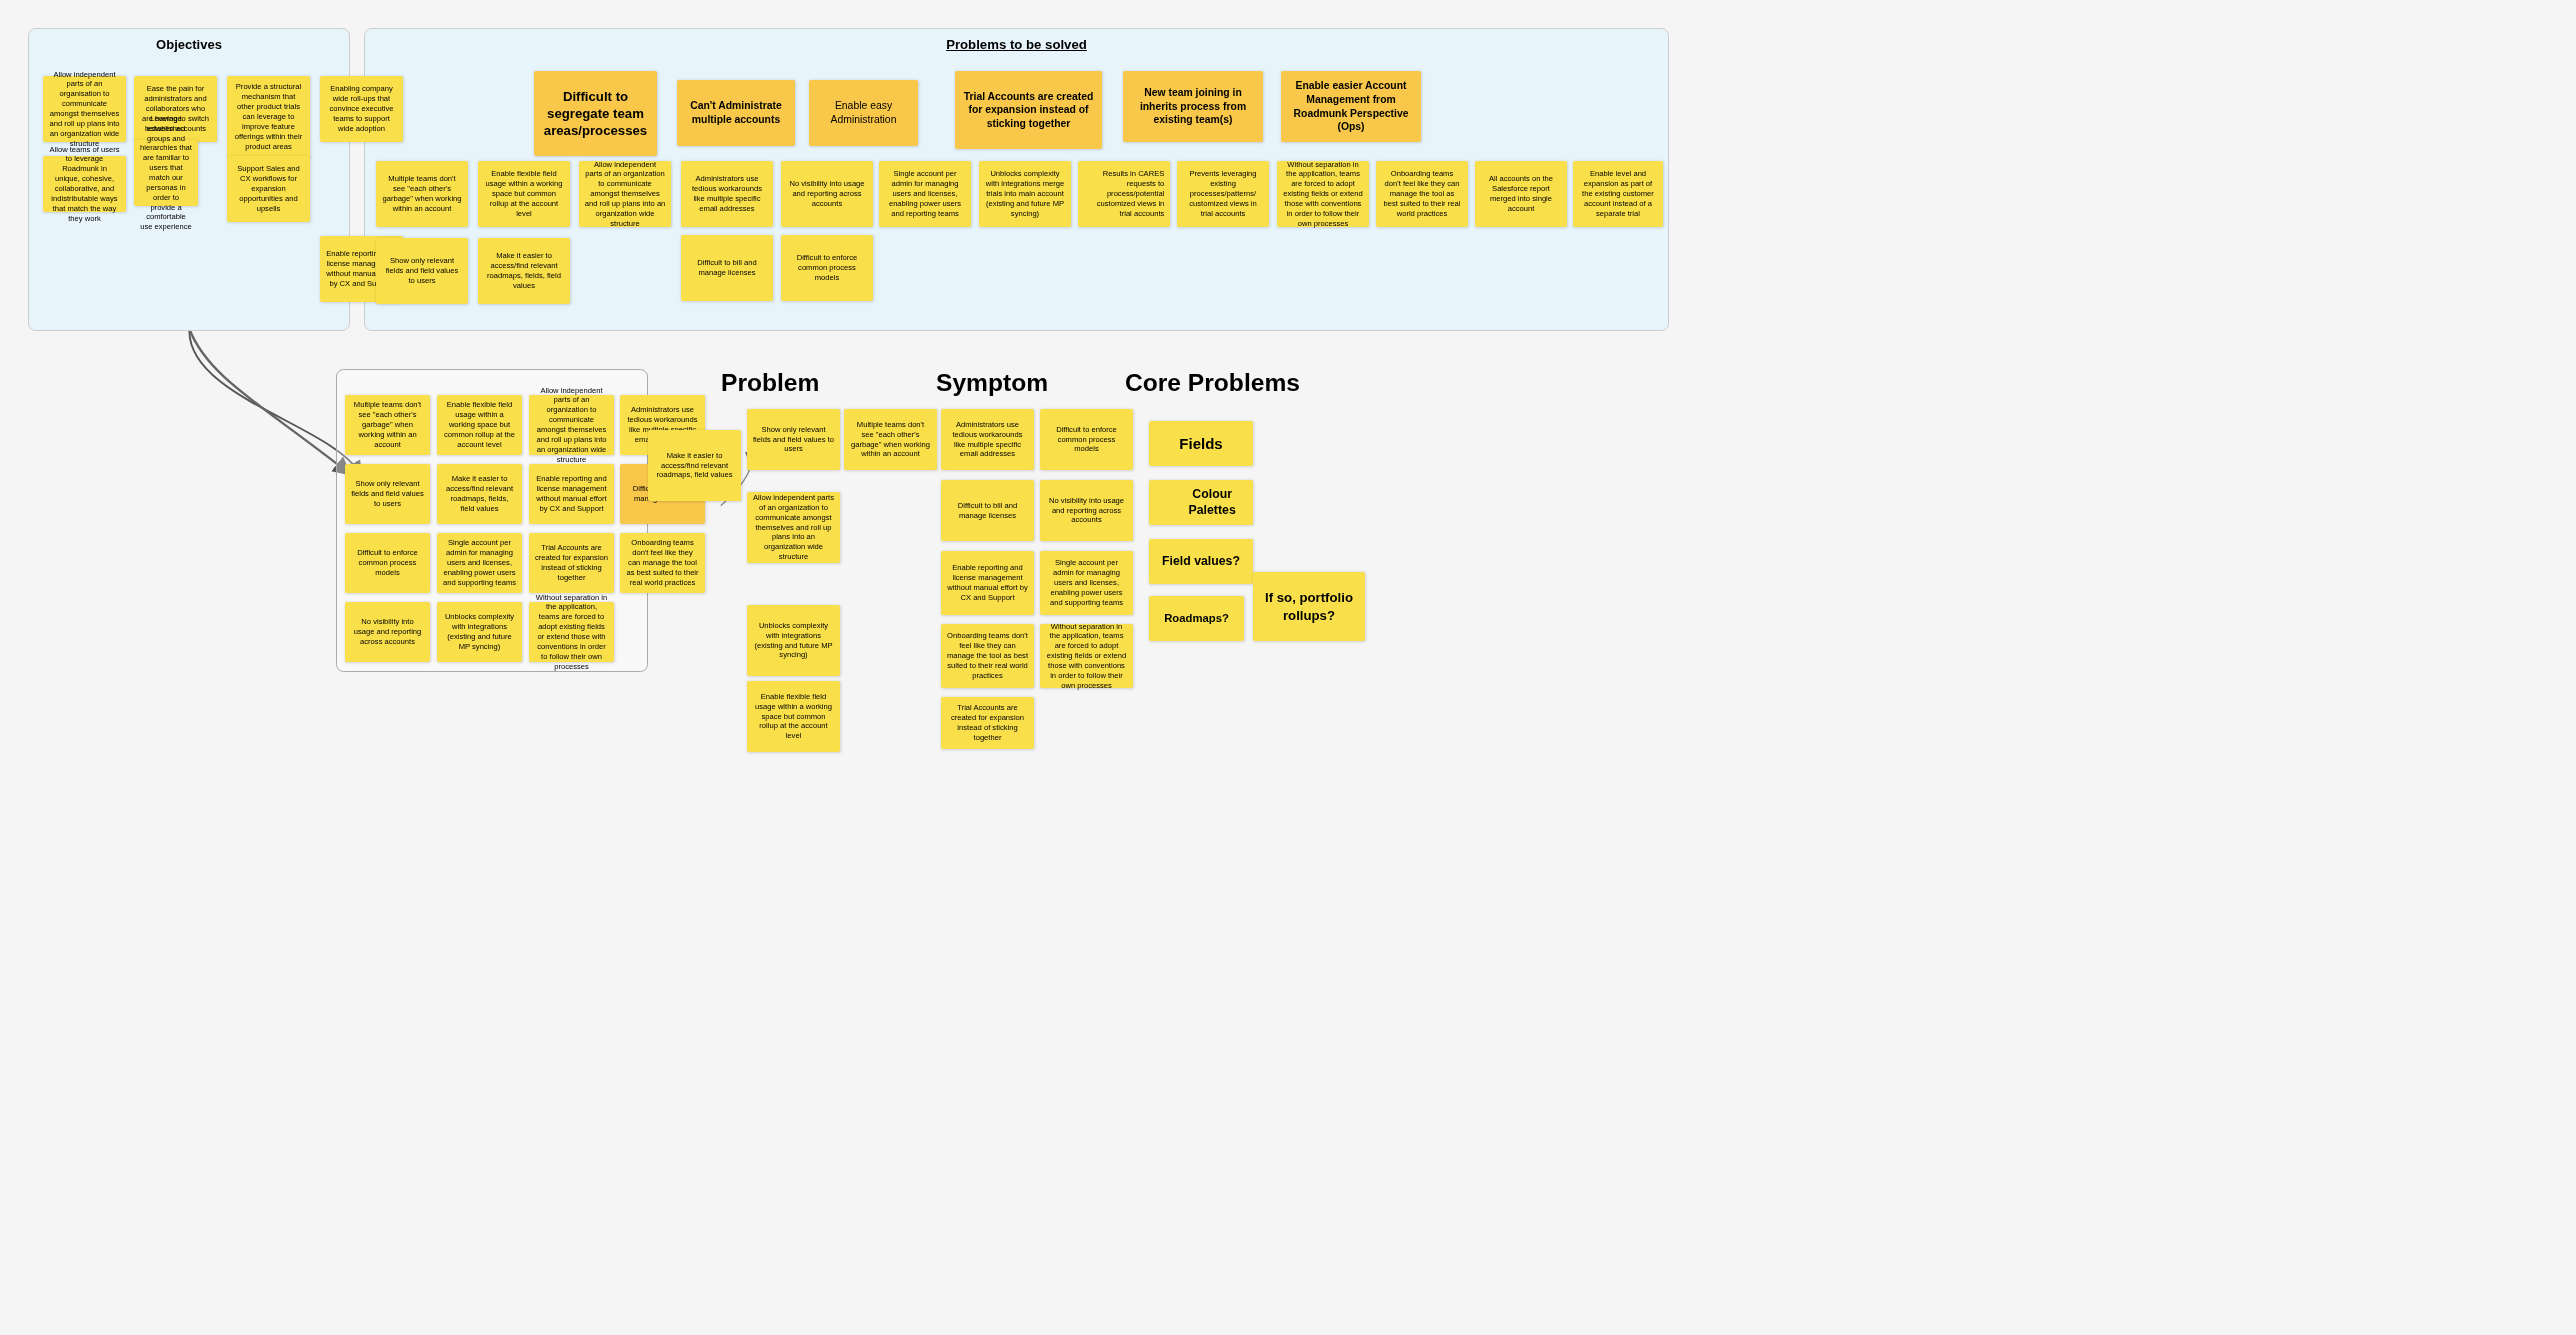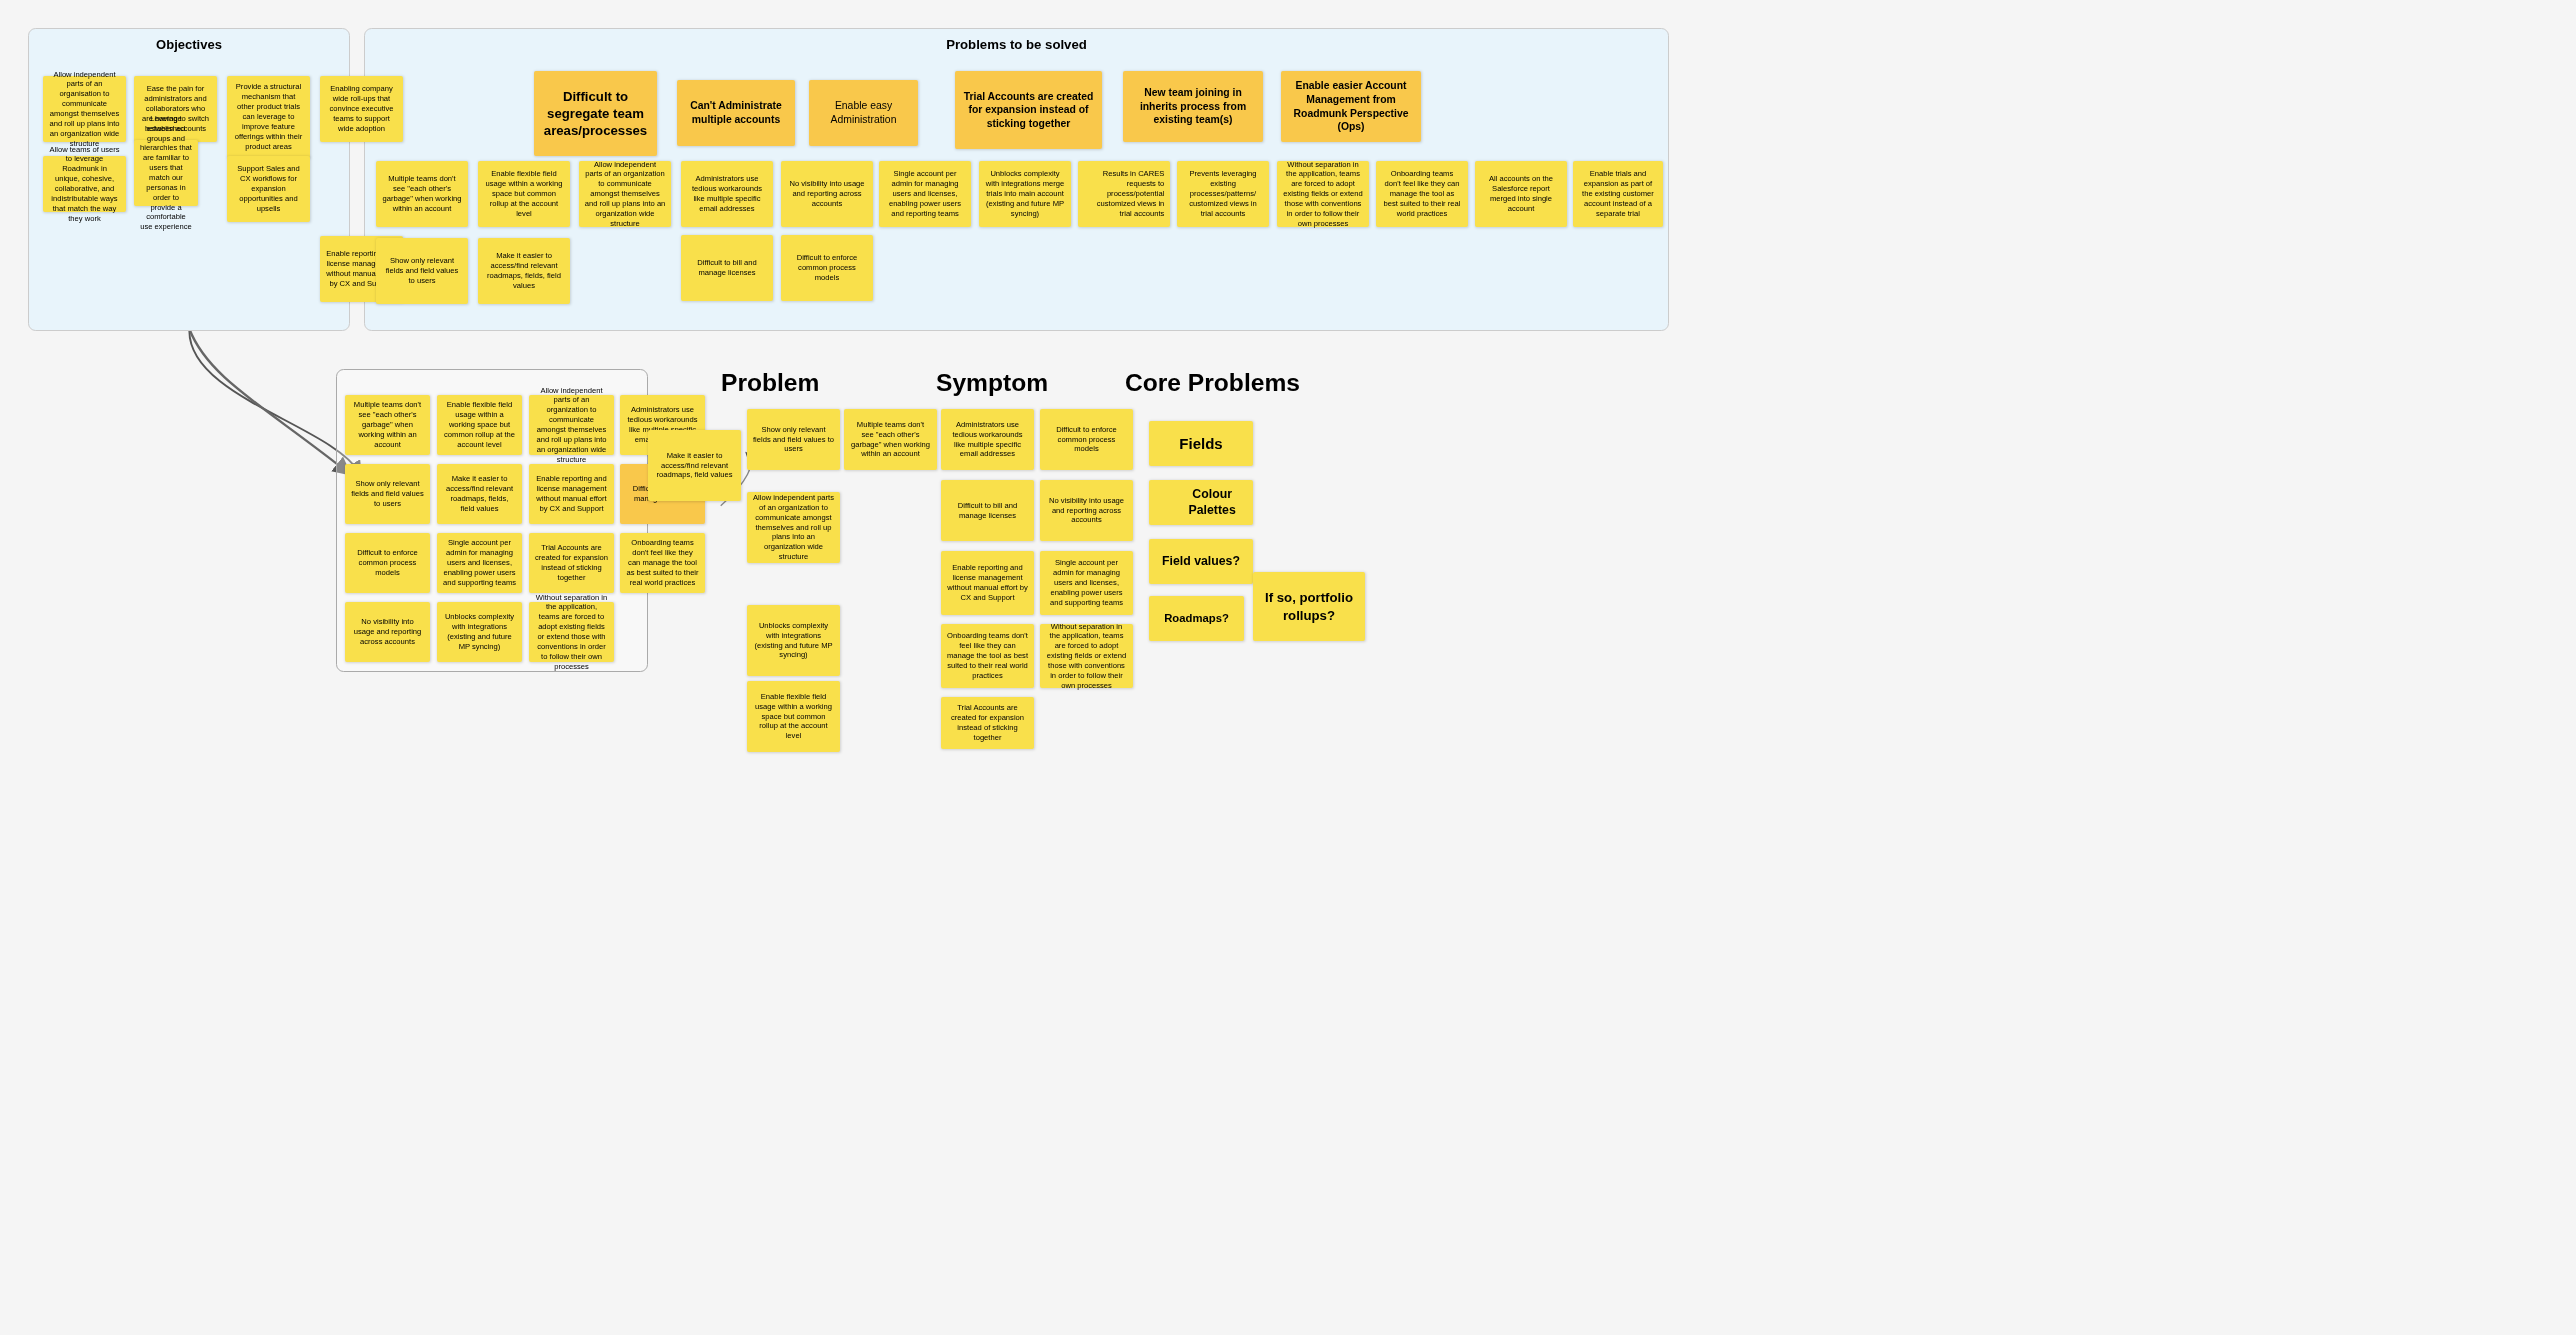--- a/index.html
+++ b/index.html
@@ -96,21 +96,21 @@
     <path d="M 200,348 C 220,400 280,430 368,500" fill="none" stroke="#666" stroke-width="2.5" marker-end="url(#arrowhead)"></path>
 
     <path d="M 762,535 C 790,510 800,490 790,480" fill="none" stroke="#888" stroke-width="1.5" marker-end="url(#arrowhead2)"></path>
   </svg>
 
   <div class="section-box light-blue" style="left:28px; top:28px; width:322px; height:303px;">
     <div class="section-title" style="top:7.6px; left:0; width:100%; font-size:13px;">Objectives</div>
   </div>
 
   <div class="section-box light-blue" style="left:364px; top:28px; width:1305px; height:303px;">
-    <div class="section-title" style="top:7.6px; left:0; width:100%; font-size:13.2px;">Problems to be solved</div>
+    <div class="section-title" style="top:7.6px; left:0; width:100%; font-size:13.2px;text-decoration:underline;">Problems to be solved</div>
   </div>
 
   <div class="section-box" style="left:336px; top:369px; width:312px; height:303px; border-color:#aaa; background:rgba(255,255,255,0.3);">
   </div>
 
   <div class="big-label" style="left:721px; top:369px;">Problem</div>
   <div class="big-label" style="left:936px; top:369px;">Symptom</div>
   <div class="big-label" style="left:1125px; top:369px;">Core Problems</div>
 
   <div class="note" style="left:43px; top:76px; width:83px; height:66px; font-size:7.6px;">
@@ -187,21 +187,21 @@
   <div class="note" style="left:1277px; top:161px; width:92px; height:66px; font-size:7.6px;">
     Without separation in the application, teams are forced to adopt existing fields or extend those with conventions in order to follow their own processes
   </div>
   <div class="note" style="left:1376px; top:161px; width:92px; height:66px; font-size:7.6px;">
     Onboarding teams don't feel like they can manage the tool as best suited to their real world practices
   </div>
   <div class="note" style="left:1475px; top:161px; width:92px; height:66px; font-size:7.6px;">
     All accounts on the Salesforce report merged into single account
   </div>
   <div class="note" style="left:1573px; top:161px; width:90px; height:66px; font-size:7.6px;">
-    Enable trials and expansion as part of the existing customer account instead of a separate trial
+    Enable level and expansion as part of the existing customer account instead of a separate trial
   </div>
 
   <div class="note" style="left:376px; top:238px; width:92px; height:66px; font-size:7.6px;">
     Show only relevant fields and field values to users
   </div>
   <div class="note" style="left:478px; top:238px; width:92px; height:66px; font-size:7.6px;">
     Make it easier to access/find relevant roadmaps, fields, field values
   </div>
   <div class="note" style="left:681px; top:235px; width:92px; height:66px; font-size:7.6px;">
     Difficult to bill and manage licenses

